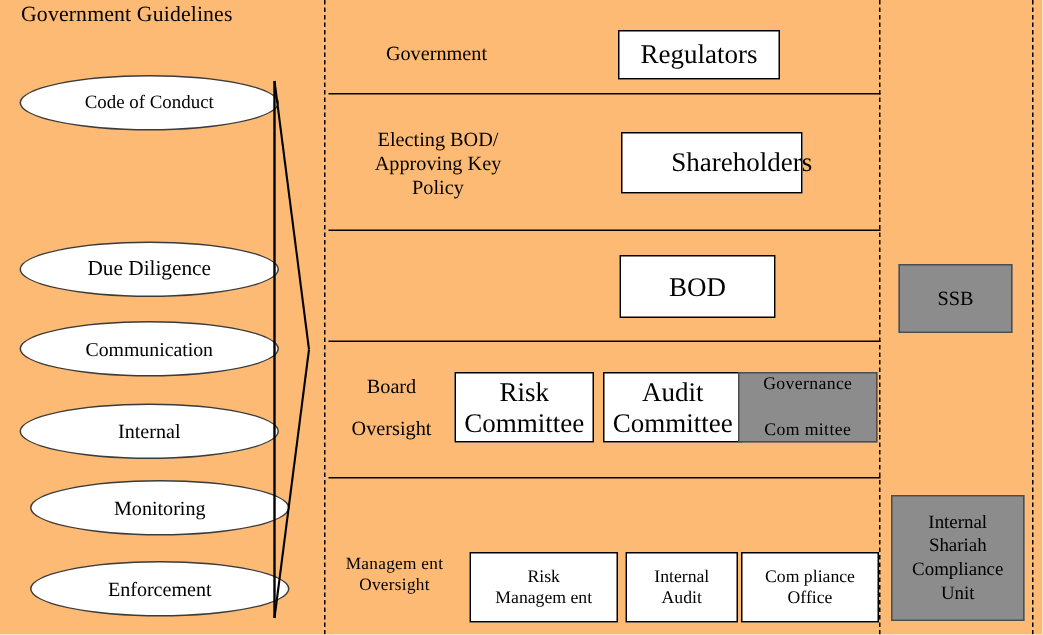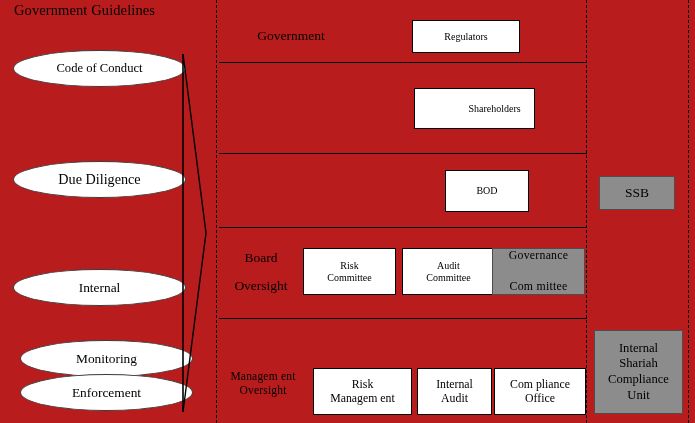--- a/index.html
+++ b/index.html
@@ -8,21 +8,21 @@
     background: #ffffff;
   }
   body {
     font-family: "Liberation Serif", "DejaVu Serif", serif;
     color: #000000;
   }
   #canvas {
     position: relative;
     width: 695px;
     height: 423px;
-    background: #b91c1c;
+    background: #fdba74;
     overflow: hidden;
   }
 
   
   .abs { position: absolute; box-sizing: border-box; }
 
   
   .panel-title {
     font-size: 14.5px;
     letter-spacing: .1px;
@@ -69,21 +69,21 @@
 
   
   .node {
     border: 1.4px solid #000000;
     background: #ffffff;
     display: flex;
     align-items: center;
     justify-content: center;
     text-align: center;
     line-height: 1.16;
-    font-size: 10px;
+    font-size: 18px;
   }
   .node.shaded {
     background: #8c8c8c;
     border: 1.4px solid #4d4d4d;
     font-size: 11.8px;
     letter-spacing: .25px;
   }
   .node.sm { font-size: 11.8px; }
   .node span { display: block; }
 </style>
@@ -96,26 +96,29 @@
 
   <div class="abs ellipse" style="left:13px; top:50px; width:173px; height:37px;">
     <span style="font-size:12.6px;">Code of Conduct</span>
   </div>
 
 
   <div class="abs ellipse" style="left:13px; top:161px; width:173px; height:37px;">
     <span style="font-size:14.2px;">Due Diligence</span>
   </div>
 
+  <div class="abs ellipse" style="left:13px; top:214px; width:173px; height:37px;">
+    <span style="font-size:13.2px;">Communication</span>
+  </div>
 
   <div class="abs ellipse" style="left:13px; top:269px; width:173px; height:37px;">
     <span style="font-size:13.4px;">Internal</span>
   </div>
 
-  <div class="abs ellipse" style="left:20px; top:340px; width:173px; height:37px;">
+  <div class="abs ellipse" style="left:20px; top:320px; width:173px; height:37px;">
     <span style="font-size:13.4px;">Monitoring</span>
   </div>
 
   <div class="abs ellipse" style="left:20px; top:374px; width:173px; height:37px;">
     <span style="font-size:13.4px;">Enforcement</span>
   </div>
 
   <svg class="abs bracket" style="left:178px; top:50px; width:34px; height:366px;" viewBox="0 0 34 366">
     <line x1="5" y1="4" x2="5" y2="362" stroke="#000000" stroke-width="1.6"></line>
     <line x1="5" y1="4" x2="28" y2="183" stroke="#000000" stroke-width="1.4"></line>
@@ -131,25 +134,30 @@
   <div class="abs hline" style="left:219px; top:227px; width:368px;"></div>
   <div class="abs hline" style="left:219px; top:318px; width:368px;"></div>
 
   <div class="abs row-label" style="left:226px; top:20px; width:130px; height:32px;">
     <span>Government</span>
   </div>
   <div class="abs node" style="left:412px; top:20px; width:108px; height:33px;">
     <span>Regulators</span>
   </div>
 
+  <div class="abs row-label" style="left:222px; top:80px; width:140px; height:58px; flex-direction:column;">
+    <span>Electing BOD/</span>
+    <span>Approving Key</span>
+    <span>Policy</span>
+  </div>
   <div class="abs node" style="left:414px; top:88px; width:121px; height:41px;padding-left:40px;">
     <span>Shareholders</span>
   </div>
 
-  <div class="abs node" style="left:445px; top:170px; width:84px; height:42px;">
+  <div class="abs node" style="left:413px; top:170px; width:104px; height:42px;">
     <span>BOD</span>
   </div>
 
   <div class="abs row-label" style="left:222px; top:255px; width:78px; height:34px; flex-direction:column;gap:12px;">
     <span>Board</span>
     <span>Oversight</span>
   </div>
 
   <div class="abs node" style="left:303px; top:248px; width:93px; height:47px; flex-direction:column;">
     <span>Risk</span>
@@ -179,21 +187,21 @@
   <div class="abs node sm" style="left:417px; top:368px; width:75px; height:47px; flex-direction:column;">
     <span>Internal</span>
     <span>Audit</span>
   </div>
 
   <div class="abs node sm" style="left:494px; top:368px; width:92px; height:47px; flex-direction:column;">
     <span>Com pliance</span>
     <span>Office</span>
   </div>
 
-  <div class="abs node shaded" style="left:599px; top:176px; width:76px; height:34px; font-size:13.5px; letter-spacing:0;">
+  <div class="abs node shaded" style="left:599px; top:176px; width:76px; height:46px; font-size:13.5px; letter-spacing:0;">
     <span>SSB</span>
   </div>
 
   <div class="abs node shaded" style="left:594px; top:330px; width:89px; height:84px; flex-direction:column; font-size:12.6px; letter-spacing:0; line-height:1.25;">
     <span>Internal</span>
     <span>Shariah</span>
     <span>Compliance</span>
     <span>Unit</span>
   </div>
 

